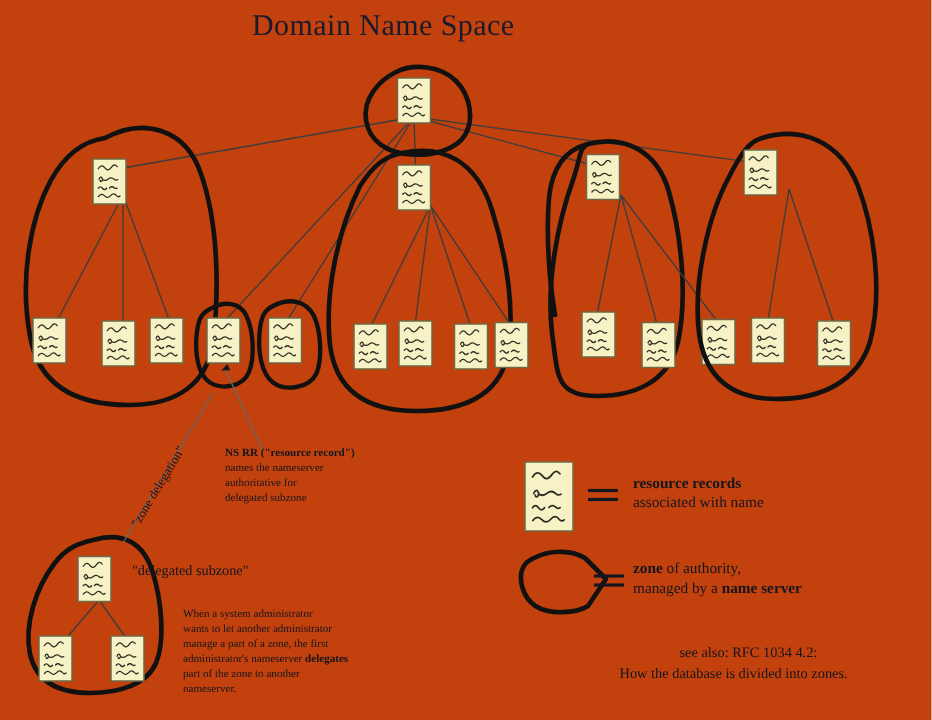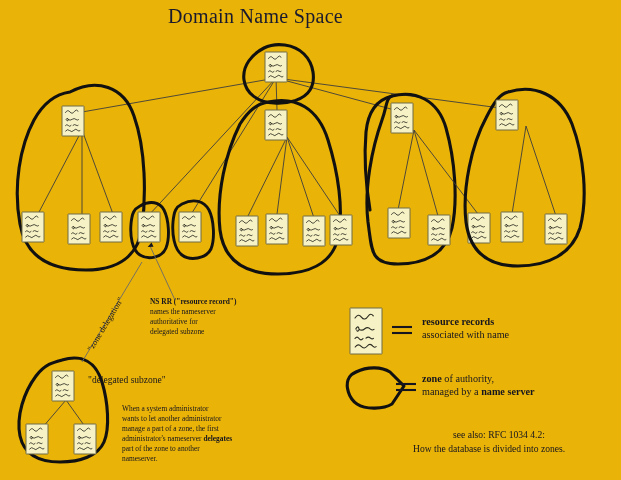--- a/index.html
+++ b/index.html
@@ -4,21 +4,21 @@
 <style>
   html, body {
     margin: 0;
     padding: 0;
     background: #ffffff;
   }
   #page {
     position: relative;
     width: 621px;
     height: 480px;
-    background: #eab308;
+    background: #c2410c;
     overflow: hidden;
     font-family: "Liberation Serif", "DejaVu Serif", serif;
   }
   #canvas {
     position: absolute;
     left: 0; top: 0;
     width: 621px;
     height: 480px;
   }
   .title-text {

